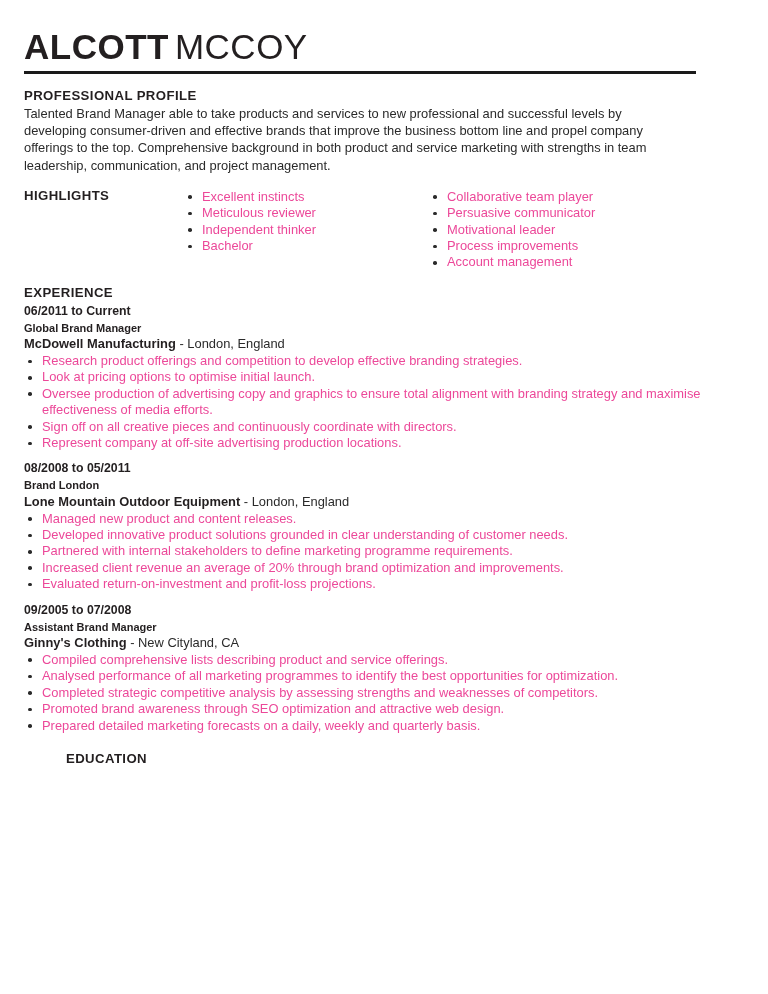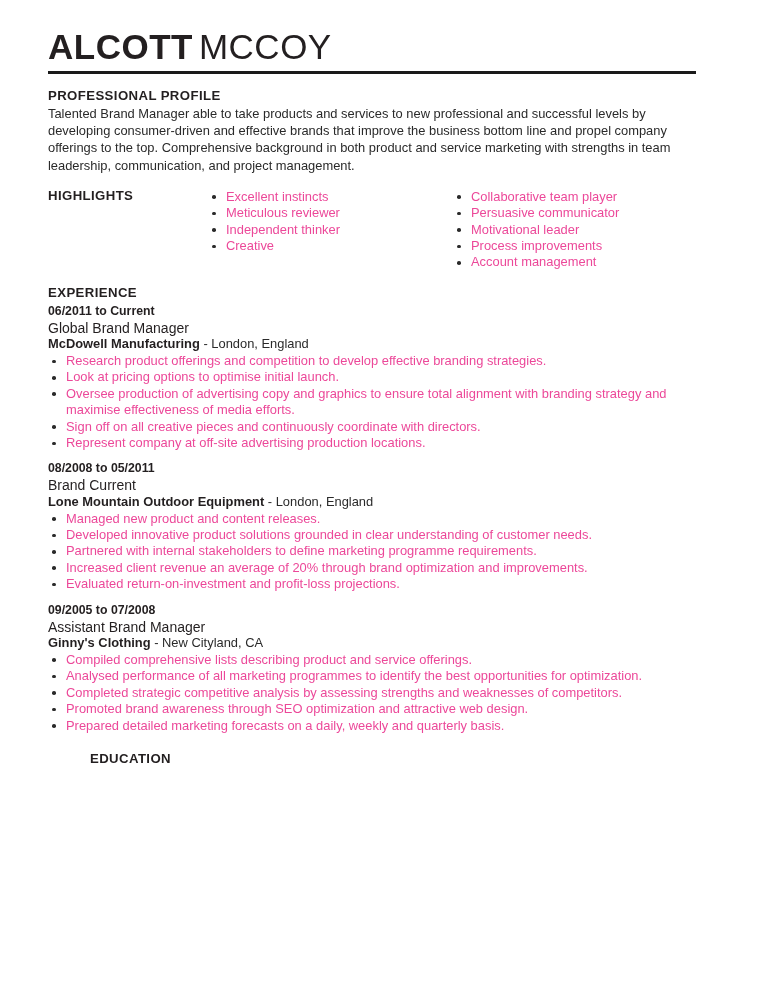--- a/index.html
+++ b/index.html
@@ -11,21 +11,21 @@
     width: 768px;
     height: 994px;
     font-family: "Liberation Sans", sans-serif;
     color: #231f20;
     overflow: hidden;
   }
   .page {
     width: 768px;
     height: 994px;
     box-sizing: border-box;
-    padding: 26px 50px 0 48px;
+    padding: 26px 50px 0 24px;
     position: relative;
     border-radius: 10px;
   }
 
   
   .name-line {
     font-size: 35px;
     line-height: 42px;
     letter-spacing: 0.5px;
     white-space: nowrap;
@@ -115,22 +115,22 @@
     font-size: 12.3px;
     font-weight: 700;
     line-height: 17px;
     padding-top: 1px;
   }
   .exp-body {
     flex: 1;
     min-width: 0;
   }
   .job-title {
-    font-size: 14px;
-    font-weight: 400;
+    font-size: 11px;
+    font-weight: 700;
     line-height: 16.6px;
   }
   .job-company {
     font-size: 12.9px;
     line-height: 16.6px;
     color: #2a2a2a;
   }
   .job-company .co {
     font-weight: 700;
     color: #231f20;
@@ -197,21 +197,21 @@
 
   <div class="section">
     <div class="section-heading">HIGHLIGHTS</div>
     <div class="highlights-wrap">
       <div class="hl-spacer"></div>
       <div class="hl-col">
         <ul class="blist">
           <li>Excellent instincts</li>
           <li>Meticulous reviewer</li>
           <li>Independent thinker</li>
-          <li>Creative</li>
+          <li>Bachelor</li>
         </ul>
       </div>
       <div class="hl-col">
         <ul class="blist">
           <li>Collaborative team player</li>
           <li>Persuasive communicator</li>
           <li>Motivational leader</li>
           <li>Process improvements</li>
           <li>Account management</li>
         </ul>
@@ -233,21 +233,21 @@
           <li>Oversee production of advertising copy and graphics to ensure total alignment with branding strategy and maximise effectiveness of media efforts.</li>
           <li>Sign off on all creative pieces and continuously coordinate with directors.</li>
           <li>Represent company at off-site advertising production locations.</li>
         </ul>
       </div>
     </div>
 
     <div class="exp-entry">
       <div class="exp-dates">08/2008 to 05/2011</div>
       <div class="exp-body">
-        <div class="job-title">Brand Current</div>
+        <div class="job-title">Brand London</div>
         <div class="job-company"><span class="co">Lone Mountain Outdoor Equipment</span><span> - London, England</span></div>
         <ul class="blist job-bullets">
           <li>Managed new product and content releases.</li>
           <li>Developed innovative product solutions grounded in clear understanding of customer needs.</li>
           <li>Partnered with internal stakeholders to define marketing programme requirements.</li>
           <li>Increased client revenue an average of 20% through brand optimization and improvements.</li>
           <li>Evaluated return-on-investment and profit-loss projections.</li>
         </ul>
       </div>
     </div>

